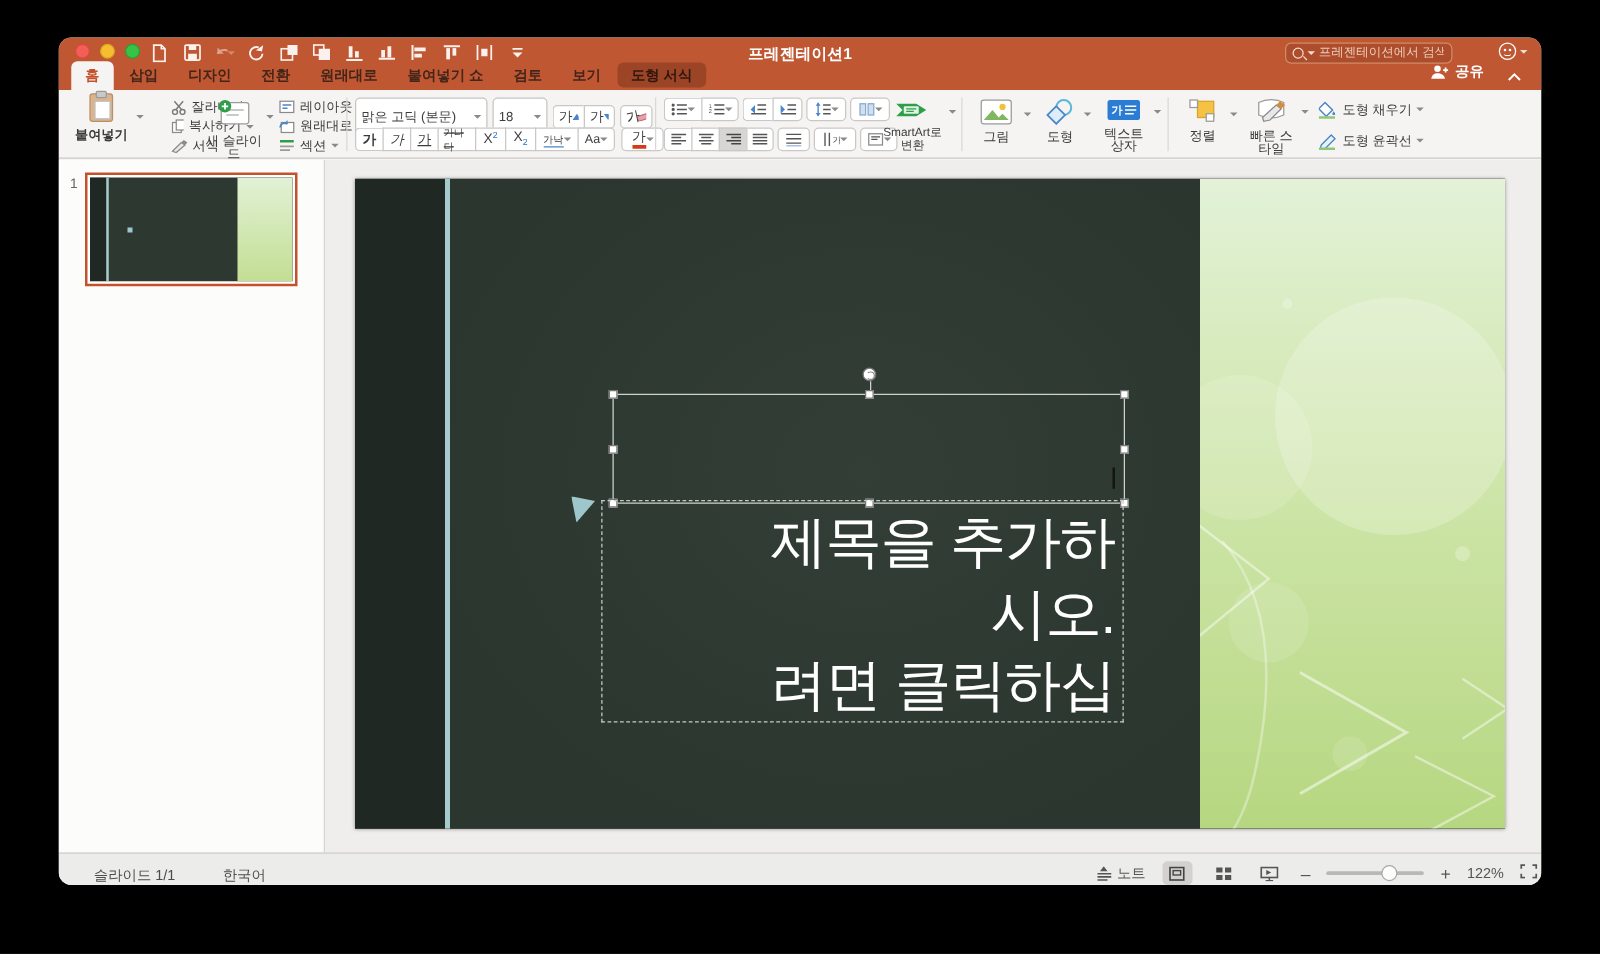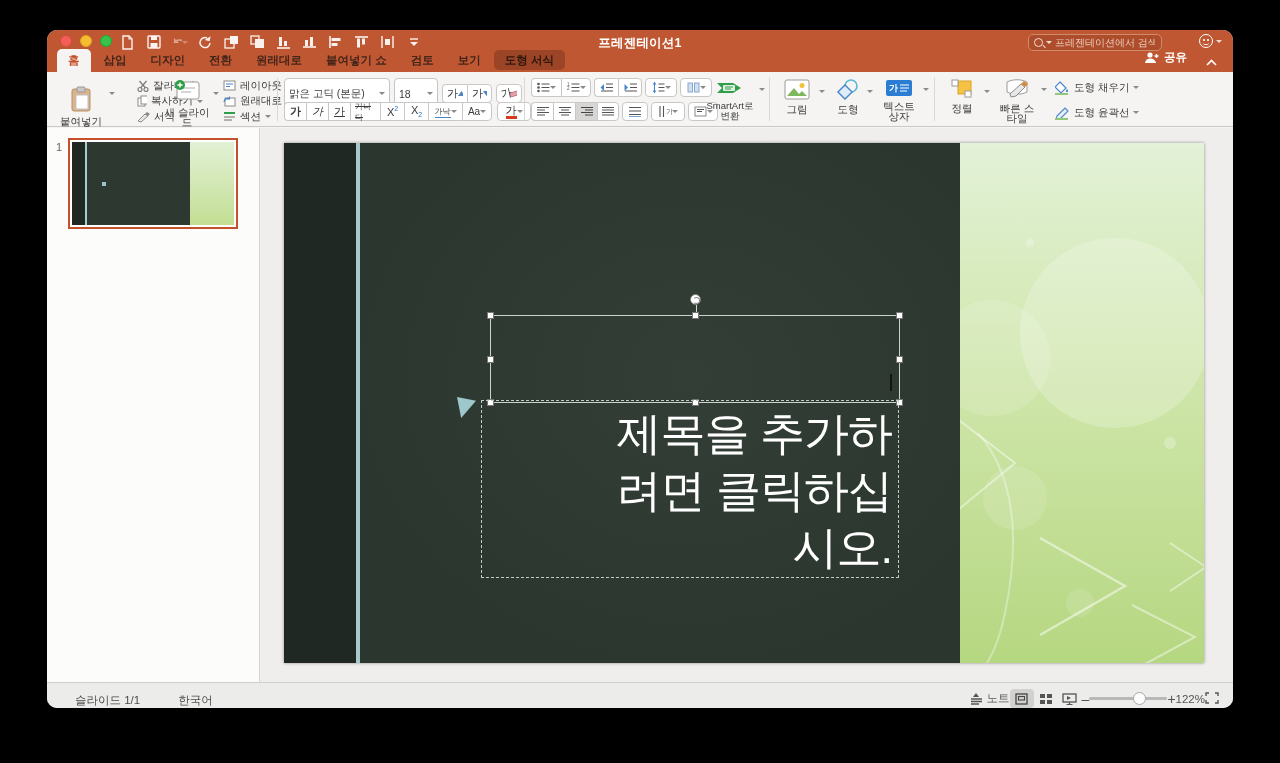--- a/index.html
+++ b/index.html
@@ -96,21 +96,21 @@
 
   
   .title-ph { position:absolute; left:197px; top:257px; width:418px; height:178px; border:1px dashed #c4ccc6; padding:4px 6px 0 0; }
   .title-text { text-align:right; color:#fff; font-size:45px; line-height:57px; font-weight:300; letter-spacing:-1px; }
   .title-text span { display:block; }
 
   
   .statusbar { position:absolute; left:0; bottom:0; width:100%; height:26px; background:#ececea; border-top:1px solid #cfcecc;
     display:flex; align-items:flex-end; font-size:11.5px; color:#4c4c4c; }
   .sb-left { display:flex; gap:38px; padding-left:28px; }
-  .sb-right { margin-left:auto; display:flex; align-items:center; gap:0; padding-right:14px; color:#555; }
+  .sb-right { margin-left:auto; display:flex; align-items:center; gap:13px; padding-right:3px; color:#555; }
   .viewbtn { width:24px; height:19px; display:flex; align-items:center; justify-content:center; border-radius:4px; }
   .viewbtn.sel { background:#d2d1cf; }
   .zoom-track { position:relative; width:78px; height:3px; background:#b9b8b6; border-radius:2px; }
   .zoom-thumb { position:absolute; left:56%; top:-5px; width:13px; height:13px; background:#fdfdfd; border:1px solid #a8a8a8; border-radius:50%; }
   .notes-lbl { display:flex; align-items:center; gap:4px; }
 </style>
 </head>
 <body>
 
 <div class="window">
@@ -236,21 +236,21 @@
     <span>공유</span>
   </div>
   <div class="collapse-chevron">
     <svg width="11" height="7">
         <path d="M1 6l4.5-4.5L10 6" fill="none" stroke="#fff" stroke-width="1.6"></path>
       </svg>
   </div>
 
   <div class="ribbon">
 
-    <div class="bigbtn" style="left:8px; top:14px; width:52px;">
+    <div class="bigbtn" style="left:8px; top:0; width:52px;font-weight:bold;">
       <span><svg width="24" height="26">
             <rect x="3" y="3" width="18" height="22" rx="2" fill="#d9b48c" stroke="#b7906a"></rect>
             <rect x="8" y="1" width="8" height="5" rx="1" fill="#c8c8c8" stroke="#9a9a9a"></rect>
             <rect x="7" y="9" width="12" height="14" fill="#fff" stroke="#c0c0c0"></rect>
           </svg></span>
       <span>붙여넣기</span>
     </div>
     <span class="caret-dn" style="position:absolute;left:62px;top:20px;"></span>
 
     <div class="vlist" style="left:44px; top:7px; height:44px; width:110px; left:46px;">
@@ -621,22 +621,22 @@
           <div class="handle" style="right:-4px; top:40px;"></div>
           <div class="handle" style="left:-4px; bottom:-4px;"></div>
           <div class="handle" style="left:201px; bottom:-4px;"></div>
           <div class="handle" style="right:-4px; bottom:-4px;"></div>
           <div class="text-caret"></div>
         </div>
 
         <div class="title-ph">
           <div class="title-text">
             <span>제목을 추가하</span>
+            <span>시오.</span>
             <span>려면 클릭하십</span>
-            <span>시오.</span>
           </div>
         </div>
       </div>
     </div>
   </div>
 
   <div class="statusbar">
     <div class="sb-left">
       <span>슬라이드 1/1</span>
       <span>한국어</span>

